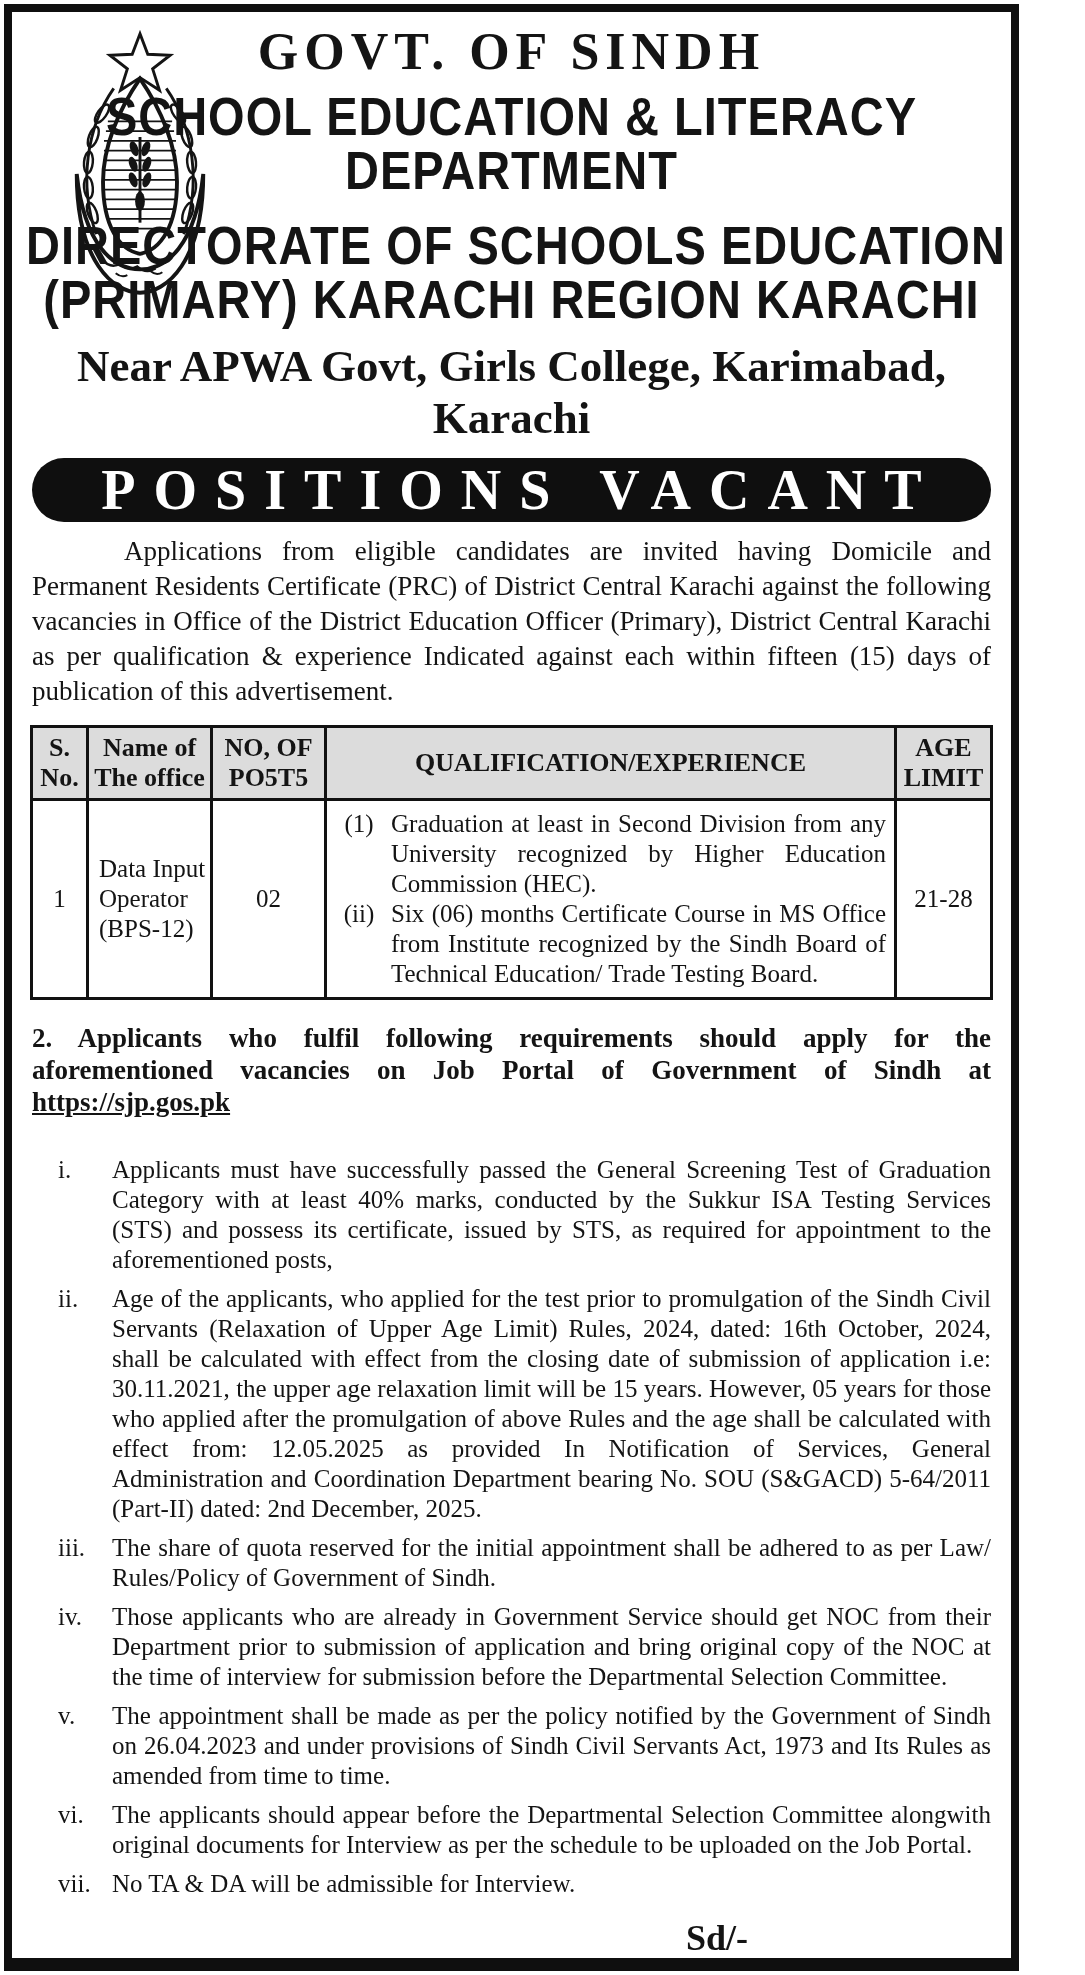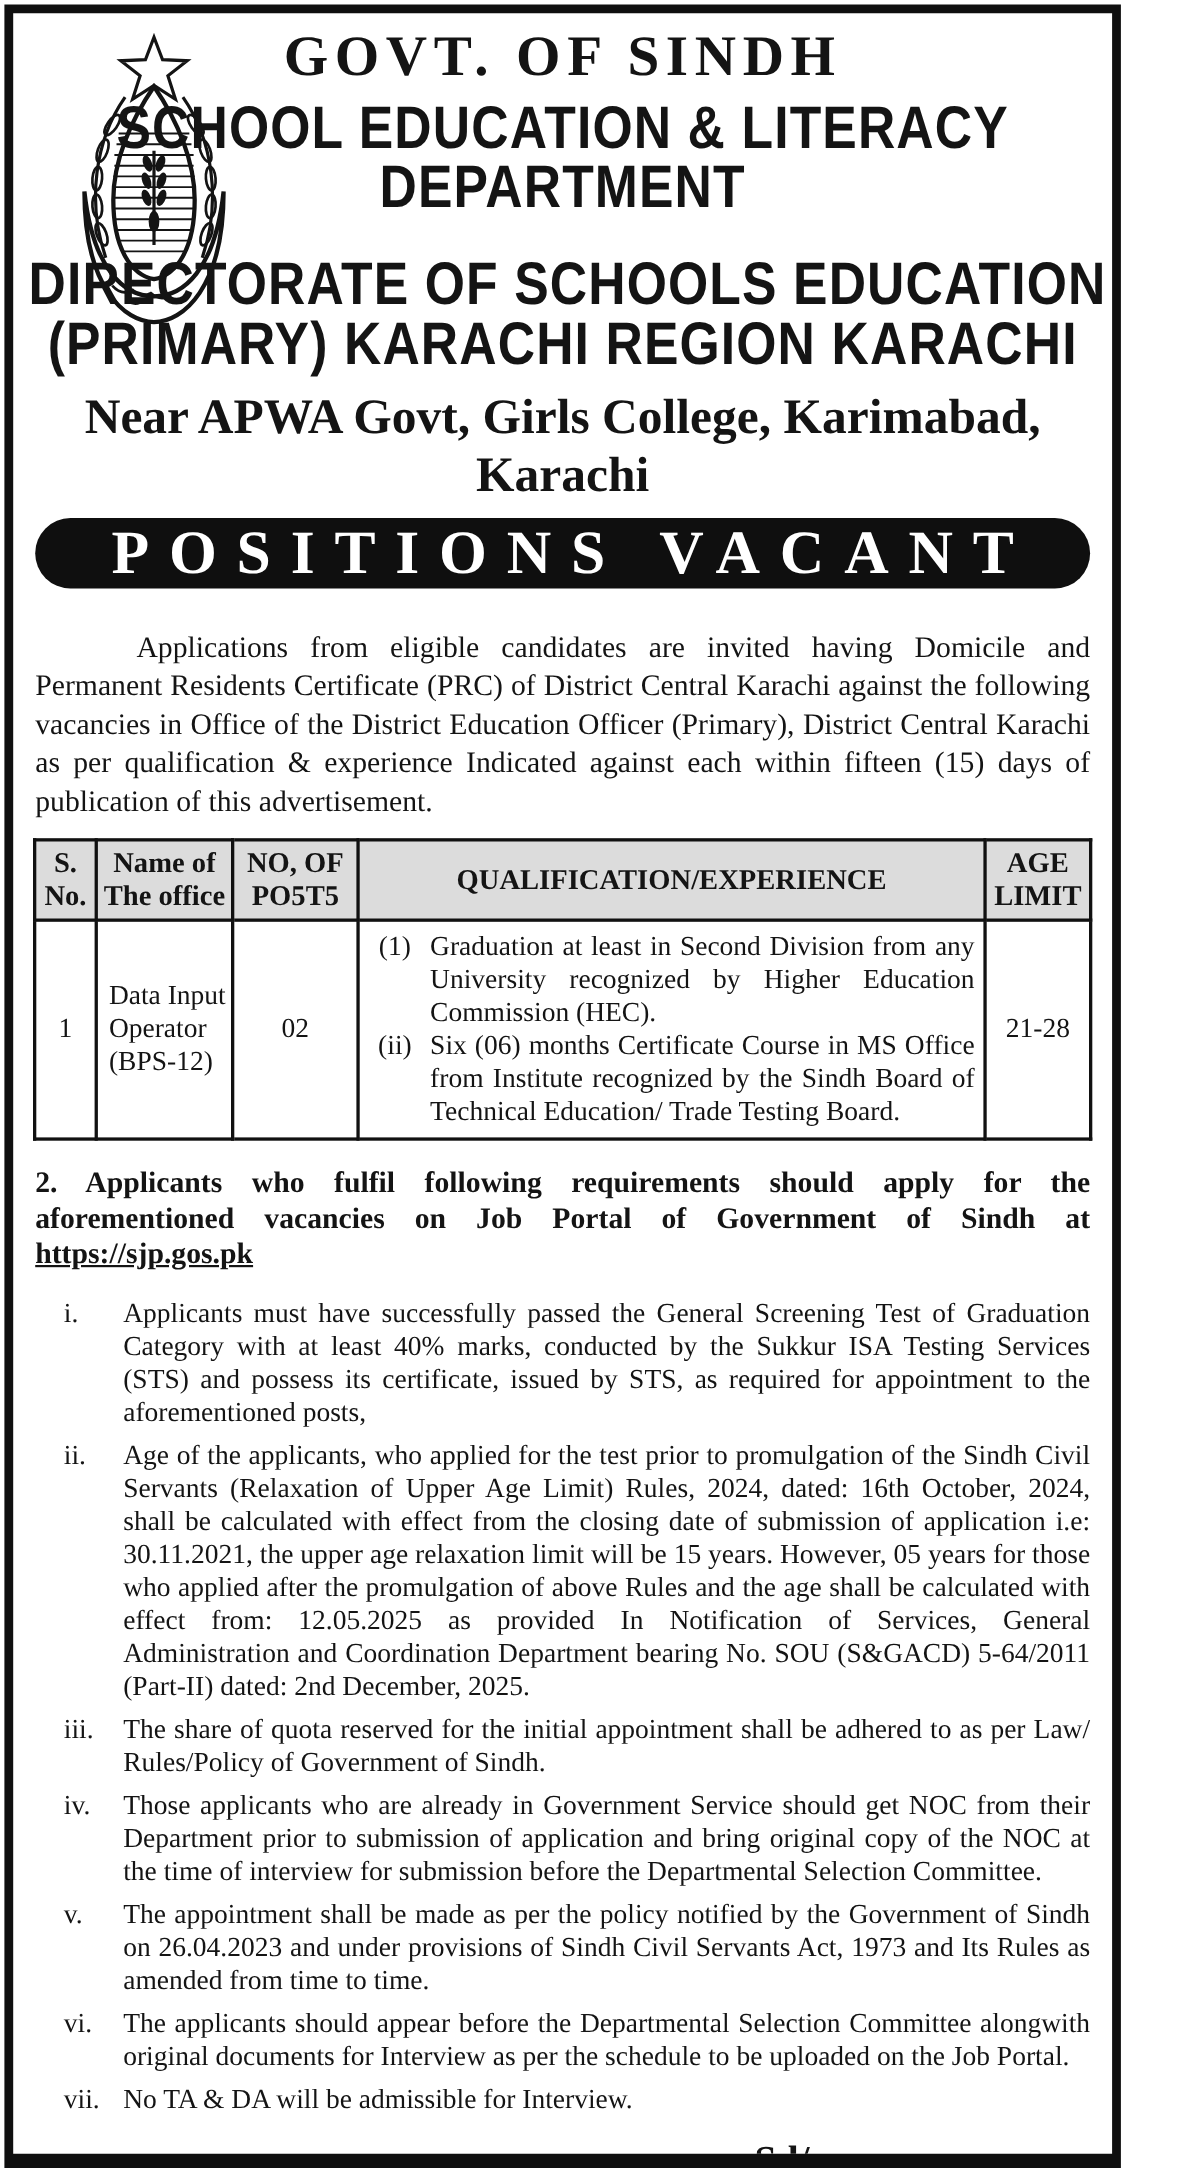--- a/index.html
+++ b/index.html
@@ -7,44 +7,44 @@
   .page{box-sizing:border-box;width:1015px;height:1967px;margin:4px;border:8px solid #0f0f0f;border-bottom-width:13px;background:#fff;
         display:flex;flex-direction:column;padding:8px 14px 8px;overflow:hidden;position:relative;}
 
   
   .masthead{position:relative;text-align:center;}
   .emblem{position:absolute;left:30px;top:8px;}
   .t-govt{font-size:52px;font-weight:bold;letter-spacing:6px;margin-top:2px;}
   .t-dept{font-family:"Liberation Sans","DejaVu Sans",sans-serif;font-weight:bold;font-size:47px;line-height:54px;
           letter-spacing:1px;transform:scaleY(1.16);white-space:nowrap;}
   .dept-block{margin-top:8px;}
-  .dir-block{margin-top:34px;}
+  .dir-block{margin-top:21px;}
   .t-address{font-size:45px;font-weight:bold;margin-top:14px;}
 
   
   .banner{margin:14px 6px 0;background:#0f0f0f;color:#ffffff;border-radius:46px;height:88px;
           display:flex;align-items:flex-end;justify-content:center;
           font-size:56px;font-weight:bold;letter-spacing:18px;padding-left:18px;}
 
   
-  .intro{margin:36px 6px 0;font-size:27px;line-height:35px;text-align:justify;text-indent:92px;}
+  .intro{margin:12px 6px 0;font-size:27px;line-height:35px;text-align:justify;text-indent:92px;}
 
   
   table.vac{border-collapse:collapse;margin:16px 4px 0;width:calc(100% - 8px);}
   table.vac th,table.vac td{border:3px solid #111;}
   table.vac th{background:#dcdcdc;font-size:26px;line-height:30px;font-weight:bold;text-align:center;padding:5px 3px;}
   table.vac td{font-size:25px;line-height:30px;vertical-align:middle;}
   .cell-center{text-align:center;}
   .cell-office{text-align:left;padding:6px 4px 6px 10px;line-height:36px;}
   .qual-cell{padding:8px 8px 8px 4px;}
   .qual-item{display:grid;grid-template-columns:56px 1fr;column-gap:4px;text-align:justify;}
   .qual-item .qm{text-align:center;}
 
   
-  .req-heading{margin:22px 6px 4px;font-size:27px;line-height:32px;font-weight:bold;text-align:justify;}
+  .req-heading{margin:22px 6px 16px;font-size:27px;line-height:32px;font-weight:bold;text-align:justify;}
   .req-link{color:inherit;text-decoration:underline;font-weight:bold;}
   .req-list{margin:12px 6px 0;}
   .li{display:grid;grid-template-columns:66px 1fr;column-gap:14px;margin-top:9px;font-size:25px;line-height:30px;}
   .li .num{padding-left:26px;}
   .li .txt{text-align:justify;}
 
   
   .sig-row{display:flex;justify-content:space-between;align-items:flex-end;margin-top:18px;padding:0 6px;}
   .ref{font-weight:bold;font-size:25px;padding-bottom:2px;}
   .sig{text-align:center;min-width:520px;margin-right:14px;}

